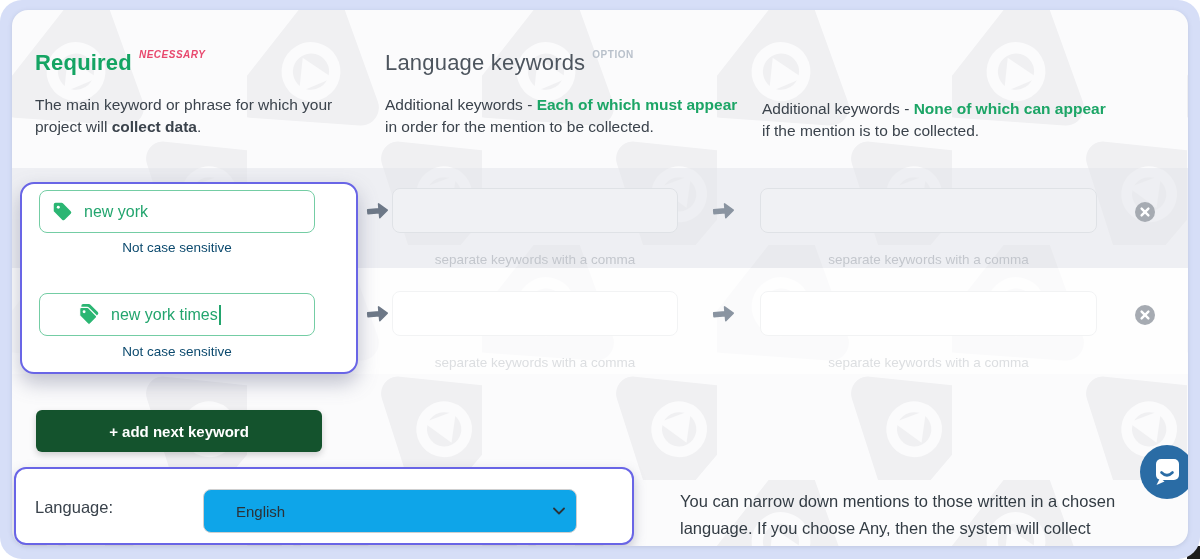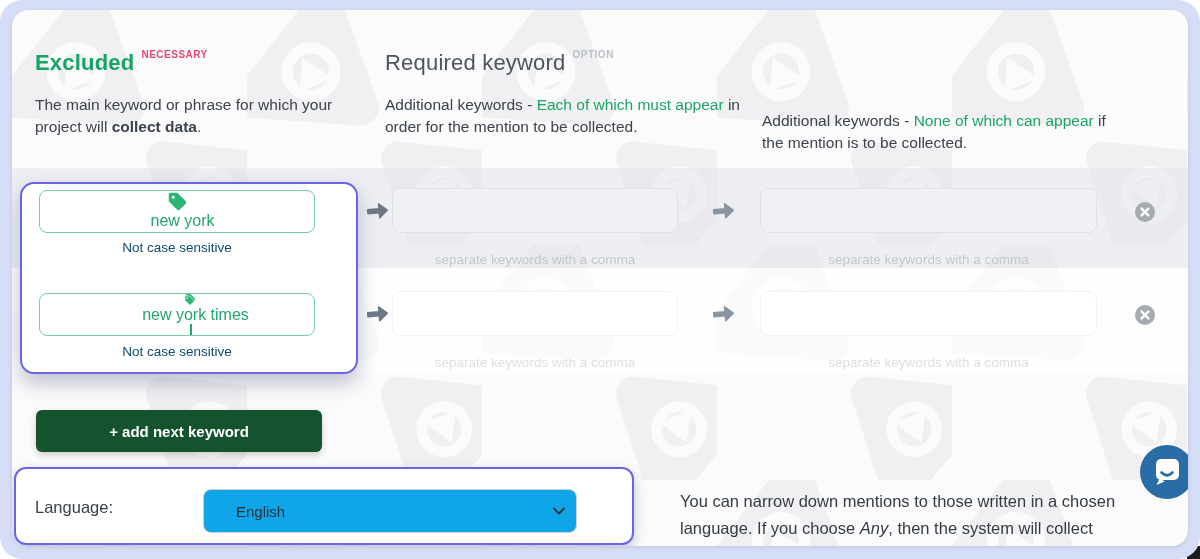--- a/index.html
+++ b/index.html
@@ -13,32 +13,32 @@
 
   .pattern { position:absolute; inset:0; z-index:0; }
   .stripe1 { position:absolute; left:0; top:158px; width:100%; height:100px; background:rgba(228,230,235,.55); z-index:1; }
   .stripe2 { position:absolute; left:0; top:258px; width:100%; height:106px; background:rgba(255,255,255,.65); z-index:1; }
 
   .abs { position:absolute; z-index:2; }
 
   h2.col-title { font-size:22px; font-weight:400; color:#4d555e; letter-spacing:.2px; white-space:nowrap; }
   h2.col-title.green { font-weight:700; color:#14a463; }
   .badge { font-size:10px; font-weight:700; letter-spacing:.5px; vertical-align:top; position:relative; top:-1px; margin-left:7px; }
-  .badge.pink { color:#e8486e; }
+  .badge.pink { color:#e8486e;font-style:italic; }
   .badge.gray { color:#b9c1cb; }
 
   .desc { font-size:15.5px; line-height:22px; color:#3b434c; }
   .desc .strong { font-weight:700; }
-  .desc .strong-green { font-weight:400; color:#1ca566; }
+  .desc .strong-green { font-weight:700; color:#1ca566; }
 
   .purple-box { left:8px; top:172px; width:338px; height:192px; background:#fff; border:2px solid #6965e6;
                 border-radius:14px; box-shadow:0 9px 20px rgba(105,110,140,.42); }
 
   .kw-field { position:absolute; left:27px; width:276px; height:43px; border:1.5px solid #74cda4; border-radius:8px;
-              background:#fff; display:flex; align-items:center; padding:0 12px; z-index:3;flex-direction:column; }
+              background:#fff; display:flex; align-items:center; padding:0 12px; z-index:3; }
   .kw-field .kw-text { font-size:16px; color:#23a56e; margin-left:11px; }
   .caret { display:inline-block; width:2px; height:20px; background:#23a56e; margin-left:1px; }
   .kw-note { position:absolute; left:27px; width:276px; text-align:center; font-size:13.5px; color:#0c4a6e; z-index:3; }
 
   .plain-input { position:absolute; height:45px; background:#fff; border:1px solid #dadde0; border-radius:8px;
                  font-size:15px; color:#3b434c; padding:0 12px; outline:none; }
   .helper { position:absolute; text-align:center; font-size:13.5px; color:#9ba1a8; }
 
   .arrow { width:26px; height:26px; }
   .close-btn { width:22px; height:22px; cursor:pointer; }
@@ -49,21 +49,21 @@
 
   .lang-box { left:2px; top:457px; width:620px; height:78px; background:#fff; border:2px solid #6965e6;
               border-radius:12px; box-shadow:0 5px 12px rgba(105,110,140,.38); }
   .lang-label { left:23px; top:488px; font-size:16.5px; color:#39424b; }
   .lang-select { left:191px; top:479px; width:374px; height:44px; appearance:none; -webkit-appearance:none;
                  background:#0ea5e9; border:1px solid #cfcfcf; border-radius:8px; padding-left:32px;
                  font-size:15px; color:#2b3238; font-family:"Liberation Sans",sans-serif; outline:none; }
   .lang-chevron { left:539px; top:493px; pointer-events:none; }
 
   .note { left:668px; top:478px; width:470px; font-size:16.5px; line-height:27px; color:#333c44; }
-  .note .it { font-style:italic; }
+  .note .it { }
 
   .chat { left:1128px; top:435px; width:54px; height:54px; cursor:pointer; }
 </style>
 </head>
 <body>
 
 <div class="page">
   <div class="corner-dark"></div>
   <div class="frame"></div>
 
@@ -81,34 +81,34 @@
           <use href="#pick" transform="translate(96,104) rotate(196 90 80) scale(0.9)"></use>
         </pattern>
       </defs>
       <rect x="0" y="0" width="100%" height="100%" fill="url(#bgp)"></rect>
     </svg>
 
     <div class="stripe1"></div>
     <div class="stripe2"></div>
 
     <h2 class="abs col-title green" style="left:23px; top:40px;">
-      <span>Excluded</span><span class="badge pink">NECESSARY</span>
+      <span>Required</span><span class="badge pink">NECESSARY</span>
     </h2>
     <div class="abs desc" style="left:23px; top:84px; width:302px;">
       <span>The main keyword or phrase for which your project will </span><span class="strong">collect data</span><span>.</span>
     </div>
 
     <h2 class="abs col-title" style="left:373px; top:40px;">
-      <span>Required keyword</span><span class="badge gray">OPTION</span>
+      <span>Language keywords</span><span class="badge gray">OPTION</span>
     </h2>
     <div class="abs desc" style="left:373px; top:84px; width:358px;">
       <span>Additional keywords - </span><span class="strong-green">Each of which must appear</span><span> in order for the mention to be collected.</span>
     </div>
 
-    <div class="abs desc" style="left:750px; top:100px; width:350px;">
+    <div class="abs desc" style="left:750px; top:88px; width:350px;">
       <span>Additional keywords - </span><span class="strong-green">None of which can appear</span><span> if the mention is to be collected.</span>
     </div>
 
     <div class="abs purple-box"></div>
 
     <div class="kw-field" style="top:180px;">
       <svg width="21" height="21" viewBox="0 0 24 24">
         <path d="M21.4 11.6l-9-9A2 2 0 0 0 11 2H4a2 2 0 0 0-2 2v7c0 .53.21 1.04.59 1.41l9 9a2 2 0 0 0 2.83 0l6.98-6.98a2 2 0 0 0 0-2.83z" fill="#2bb673"></path>
         <circle cx="7.2" cy="7.2" r="1.7" fill="#ffffff"></circle>
       </svg>

